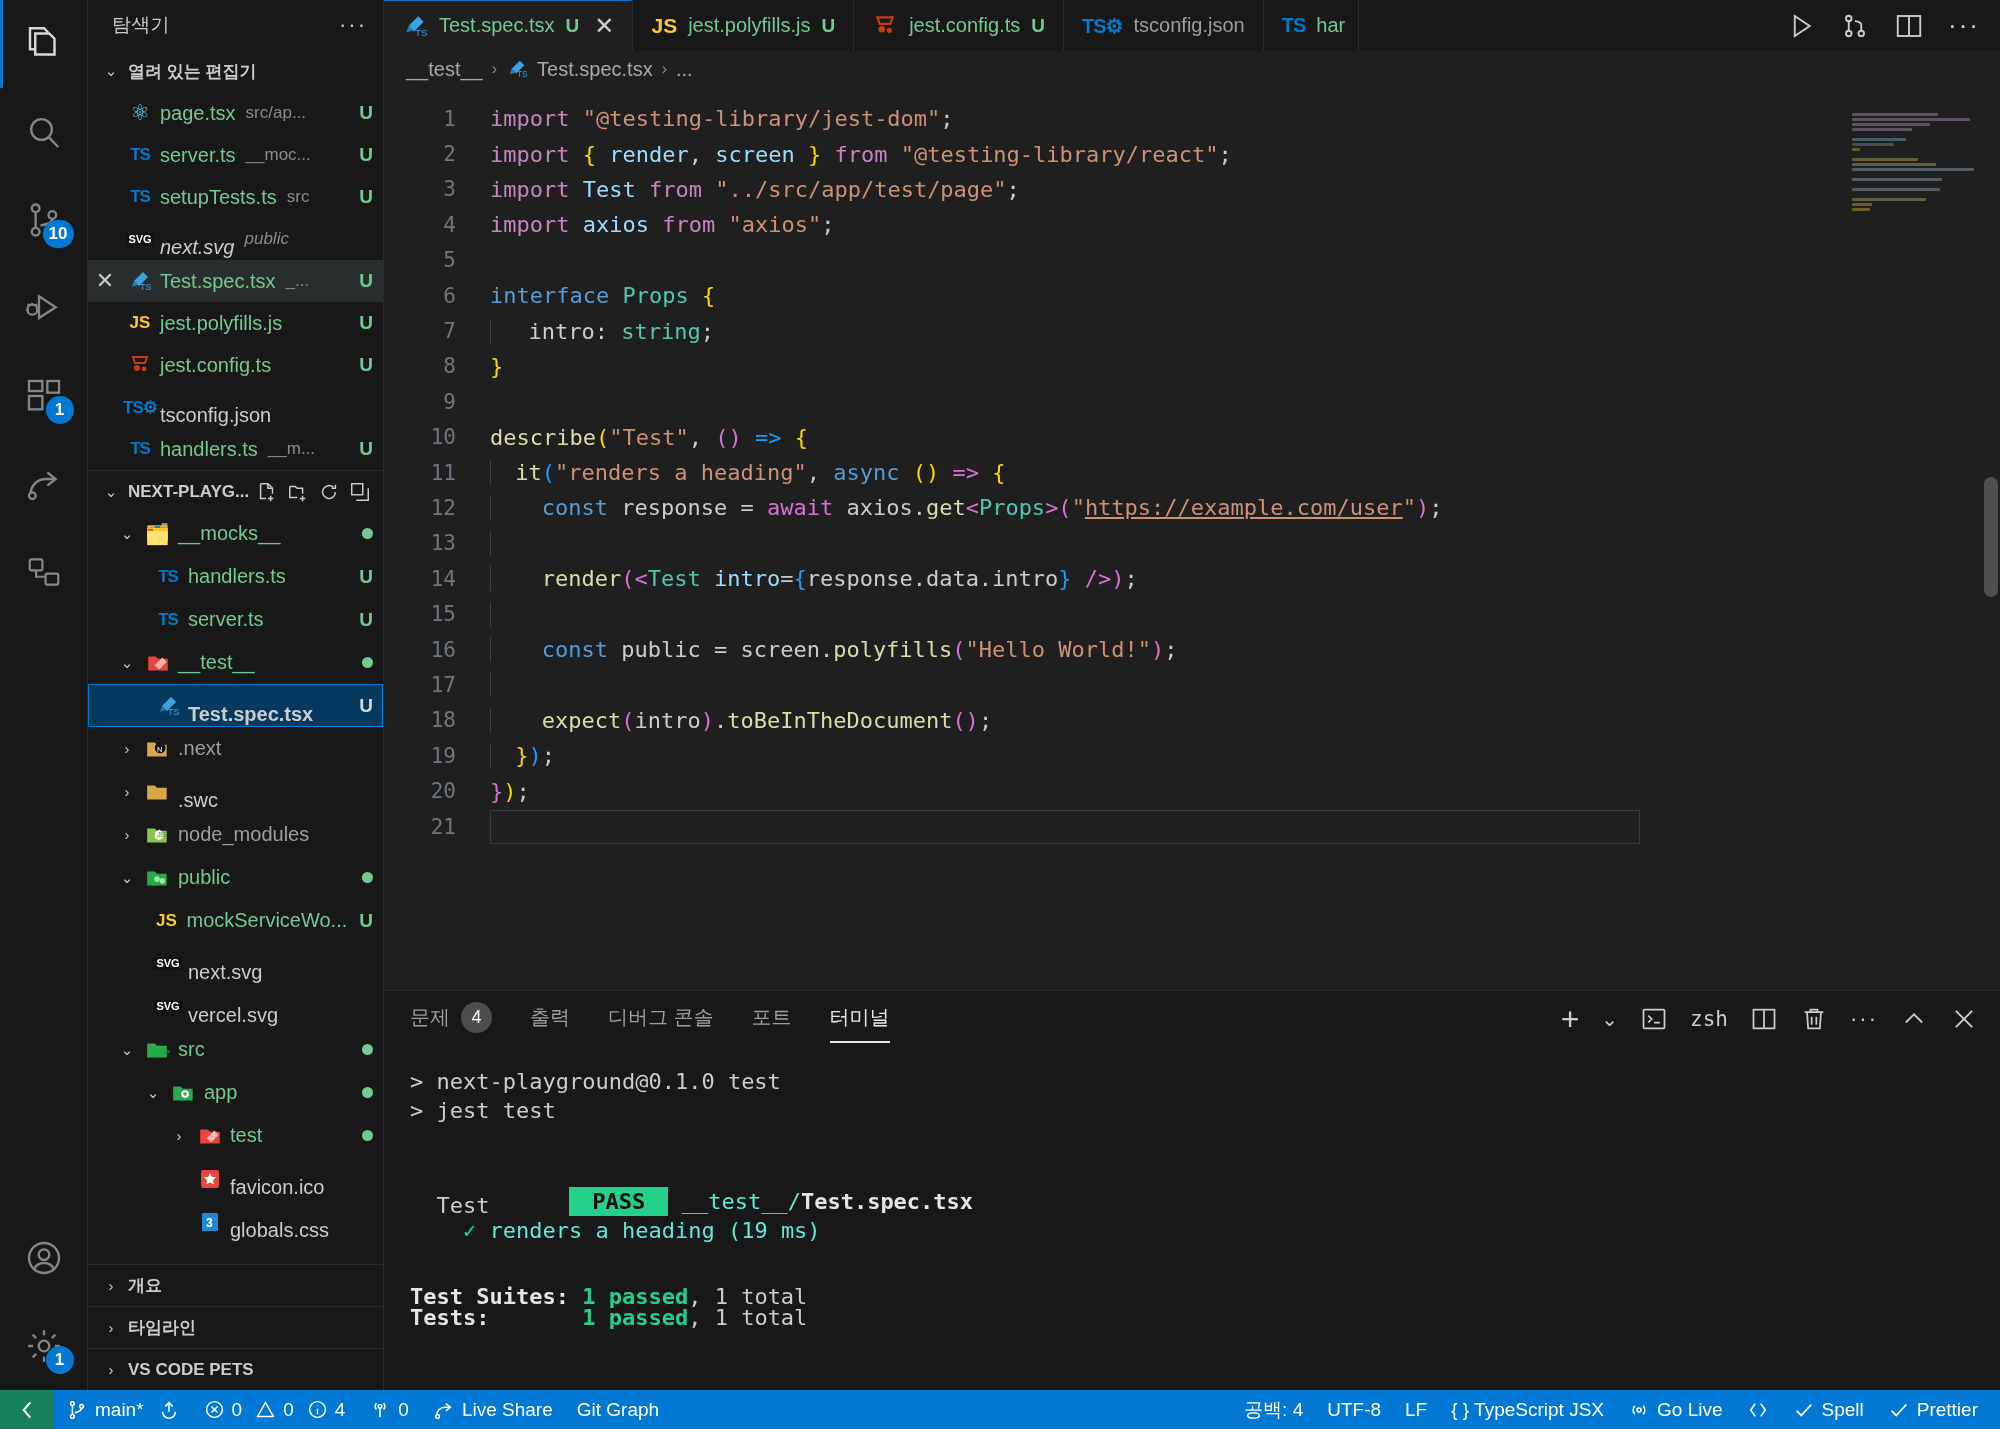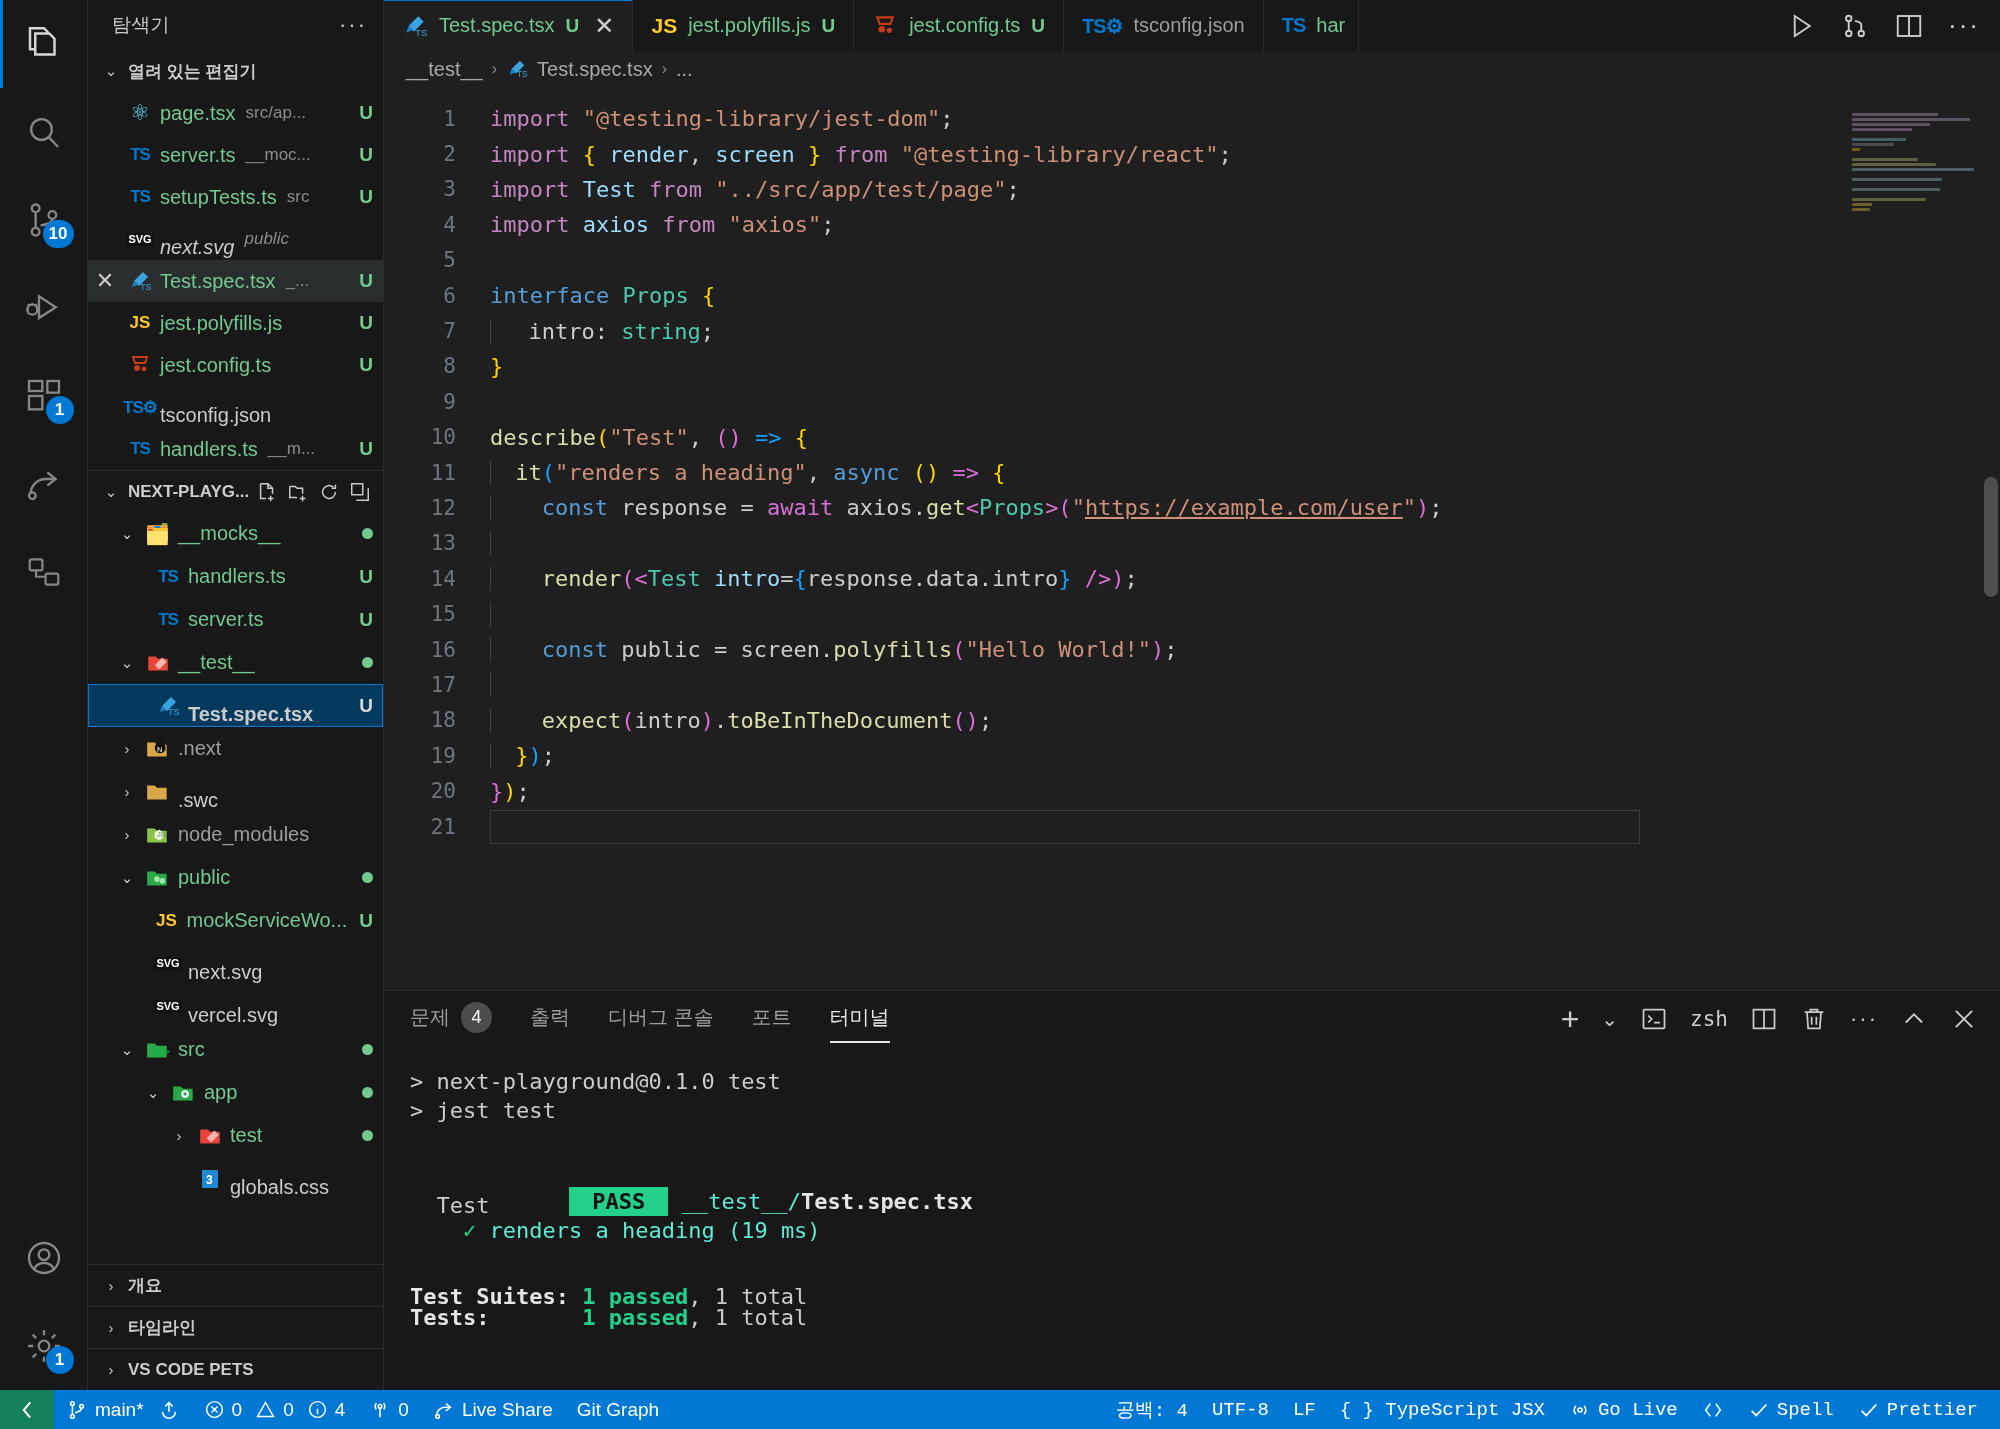--- a/index.html
+++ b/index.html
@@ -156,21 +156,21 @@
   .t-bold { font-weight: bold; color:#e5e5e5;}
   .t-check { color: #23d18b; }
 
   
   .statusbar {
     height: 39px; flex: 0 0 39px; background: #0078d4; display: flex; align-items: center;
     color: #ffffff; font-size: 19px;
   }
   .sb-remote { background: #16825d; height: 39px; display: flex; align-items: center; padding: 0 14px; }
   .sb-item { display: flex; align-items: center; gap: 7px; padding: 0 12px; height: 39px; white-space: nowrap; }
-  .sb-right { margin-left: auto; display: flex; align-items: center; font-family: Liberation Mono, monospace; }
+  .sb-right { margin-left: auto; display: flex; align-items: center; }
   svg { display: block; }
 </style>
 </head>
 <body>
 
 <div class="app">
   <div class="body-row">
 
     <div class="activitybar">
       <div class="ab-item active">
@@ -546,20 +546,30 @@
           <span style="width:78px"></span>
           <span class="twisty">›</span>
           <span class="ficon">
             <svg width="26" height="26" viewBox="0 0 24 24">
                 <path d="M3 6h7l2 2h9v11H3z" fill="#e8453c"></path>
                 <path d="M16 7l4 4-7 7-4-4z" fill="#f9b4b0"></path>
               </svg>
           </span>
           <span class="fname nm-green">test</span>
           <span class="dot-g"></span>
+        </div>
+        <div class="row">
+          <span style="width:104px"></span>
+          <span class="ficon">
+            <svg width="24" height="24" viewBox="0 0 24 24">
+                <rect x="3" y="3" width="18" height="18" rx="2" fill="#e8453c"></rect>
+                <path d="M12 6l1.8 3.8 4.2.5-3.1 2.9.8 4.1L12 15.4 8.3 17.3l.8-4.1L6 10.3l4.2-.5z" fill="#fff"></path>
+              </svg>
+          </span>
+          <span class="fname nm-white">favicon.ico</span>
         </div>
         <div class="row">
           <span style="width:104px"></span>
           <span class="ficon">
             <svg width="24" height="24" viewBox="0 0 24 24">
                 <rect x="4" y="3" width="16" height="18" rx="1" fill="#1e88d4"></rect>
                 <text x="8" y="17" font-size="12" fill="#fff" font-family="sans-serif" font-weight="bold">3</text>
               </svg>
           </span>
           <span class="fname nm-white">globals.css</span>

